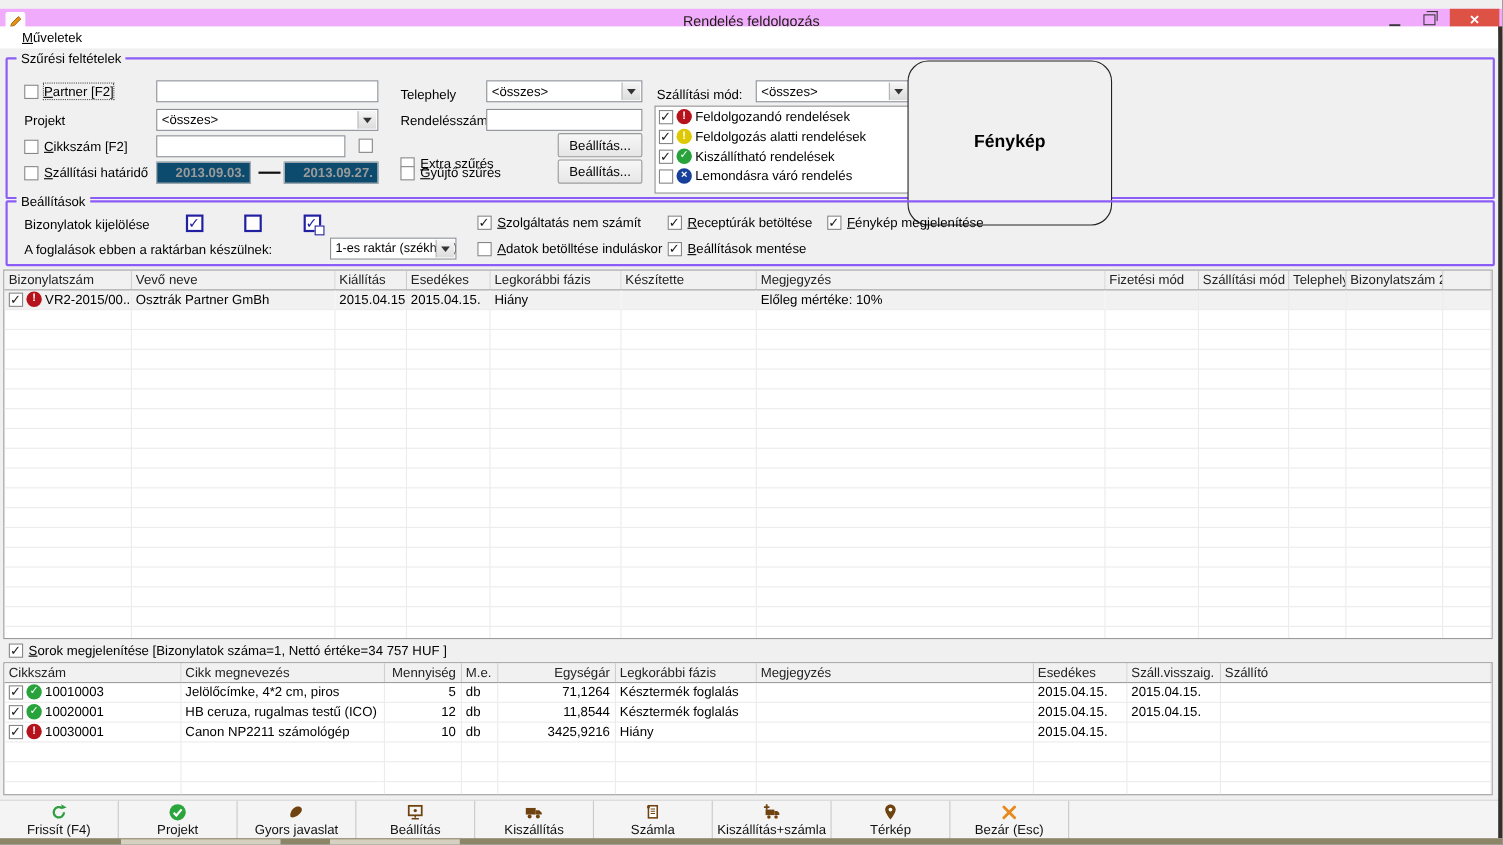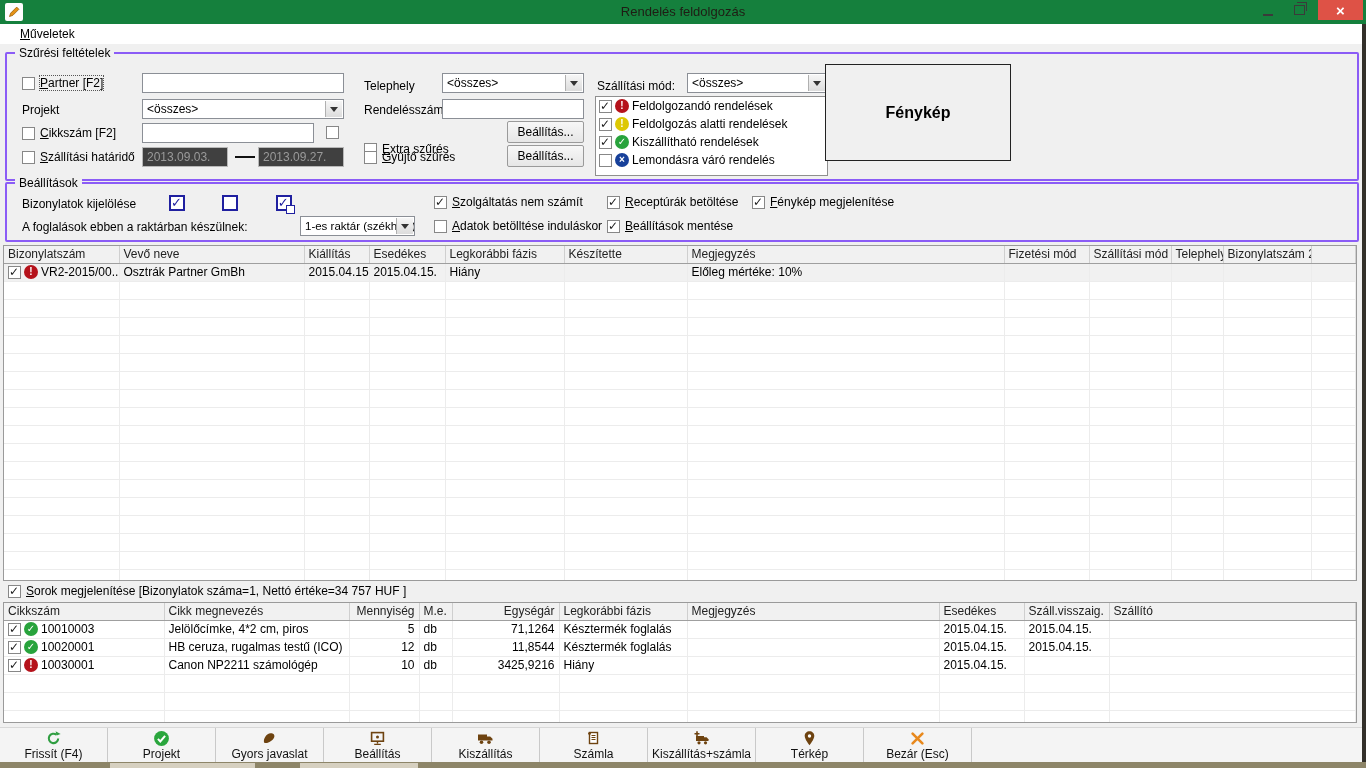--- a/index.html
+++ b/index.html
@@ -1,21 +1,21 @@
 <!DOCTYPE html>
 <html><head>
 <meta charset="utf-8">
 <style>
   html,body{margin:0;padding:0;background:#555;}
   #app{position:relative;width:1366px;height:768px;background:#f0f0f0;
        font-family:"Liberation Sans","DejaVu Sans",sans-serif;font-size:12px;color:#000;
        overflow:hidden;}
   .abs{position:absolute;}
   
-  .titlebar{left:0;top:0;width:1366px;height:24px;background:#15803d;}
+  .titlebar{left:0;top:8px;width:1366px;height:24px;background:#f0abfc;}
   .win-icon{left:5px;top:3px;width:18px;height:18px;background:#fdfdfd;border-radius:2px;
             display:flex;align-items:center;justify-content:center;}
   .win-title{left:0;top:0;width:1366px;height:24px;line-height:23px;text-align:center;
              font-size:13px;color:#1f1c14;}
   .capbtn{top:0;height:20px;display:flex;align-items:center;justify-content:center;}
   .btn-min{right:84px;width:29px;}
   .btn-min .dash{width:10px;height:2px;background:#3a3a3a;margin-top:9px;}
   .btn-max{right:52px;width:29px;}
   .restore{position:relative;width:9px;height:8px;border:1px solid #3a3a3a;background:transparent;}
   .restore::before{content:"";position:absolute;left:2px;top:-4px;width:9px;height:8px;
@@ -34,21 +34,21 @@
   .group{border:2px solid #8b5cf6;border-radius:2px;}
   .group-label{position:absolute;top:-8px;left:8px;background:#f0f0f0;padding:0 4px;font-size:12px;}
   
   .cb{box-sizing:border-box;width:13px;height:13px;border:1px solid #878787;background:#fff;
       display:inline-block;position:relative;flex:none;}
   .cb.ck::before{content:"\2713";position:absolute;left:0px;top:-1px;font-size:12px;
                  font-weight:bold;color:#1a1a1a;line-height:13px;}
   .cbrow{position:absolute;display:flex;align-items:center;gap:5px;white-space:nowrap;}
   .ti{box-sizing:border-box;position:absolute;border:1px solid #8b8f96;background:#fff;
       font-family:inherit;font-size:12px;padding:0 4px;outline:none;}
-  .ti.dis{background:#404040;color:#9a9a9a;border-color:#b8b8b8;text-align:left;}
+  .ti.dis{background:#0c4a6e;color:#9a9a9a;border-color:#b8b8b8;text-align:right;font-weight:bold;}
   .combo{box-sizing:border-box;position:absolute;border:1px solid #8b8f96;background:#fff;
          display:flex;align-items:center;padding-left:4px;white-space:nowrap;overflow:hidden;}
   .combo .arrowbtn{position:absolute;right:1px;top:1px;bottom:1px;width:16px;
         background:linear-gradient(#f6f6f6,#dcdcdc);border-left:1px solid #b0b0b0;
         display:flex;align-items:center;justify-content:center;}
   .tri{width:0;height:0;border:4px solid transparent;border-top:5px solid #333;margin-top:5px;}
   .push{box-sizing:border-box;position:absolute;background:linear-gradient(#f7f7f7,#e6e6e6);
         border:1px solid #9a9a9a;border-radius:2px;display:flex;align-items:center;
         justify-content:center;font-size:12px;}
   .dash-line{position:absolute;width:20px;height:2px;background:#111;}
@@ -83,21 +83,21 @@
   .cellflex{display:flex;align-items:center;gap:3px;}
   .cellflex .cb{width:13px;height:13px;}
   
   .toolbar{left:0;top:727px;width:1362px;height:35px;background:#f4f4f4;
            border-top:1px solid #d8d8d8;display:flex;}
   .tbtn{box-sizing:border-box;width:108px;height:35px;border-right:1px solid #c9c9c9;
         display:flex;flex-direction:column;align-items:center;justify-content:flex-start;
         padding-top:2px;cursor:default;}
   .tbtn .ticon{height:17px;display:flex;align-items:center;justify-content:center;}
   .tbtn .tlabel{font-size:12px;line-height:14px;color:#111;white-space:nowrap;}
-  .fenykep-abs{left:825px;top:64px;width:186px;height:97px;}
+  .fenykep-abs{left:825px;top:55px;width:186px;height:150px;border-radius:19px;}
 </style>
 </head>
 <body>
 
 <div id="app">
 
   <div class="abs titlebar">
     <div class="abs win-icon">
       <svg width="14" height="14" viewBox="0 0 14 14">
           <path d="M2.5 11.5l1.2-3.4 6-6 2.2 2.2-6 6z" fill="#e59114" stroke="#9c5f08" stroke-width="0.8"></path>

